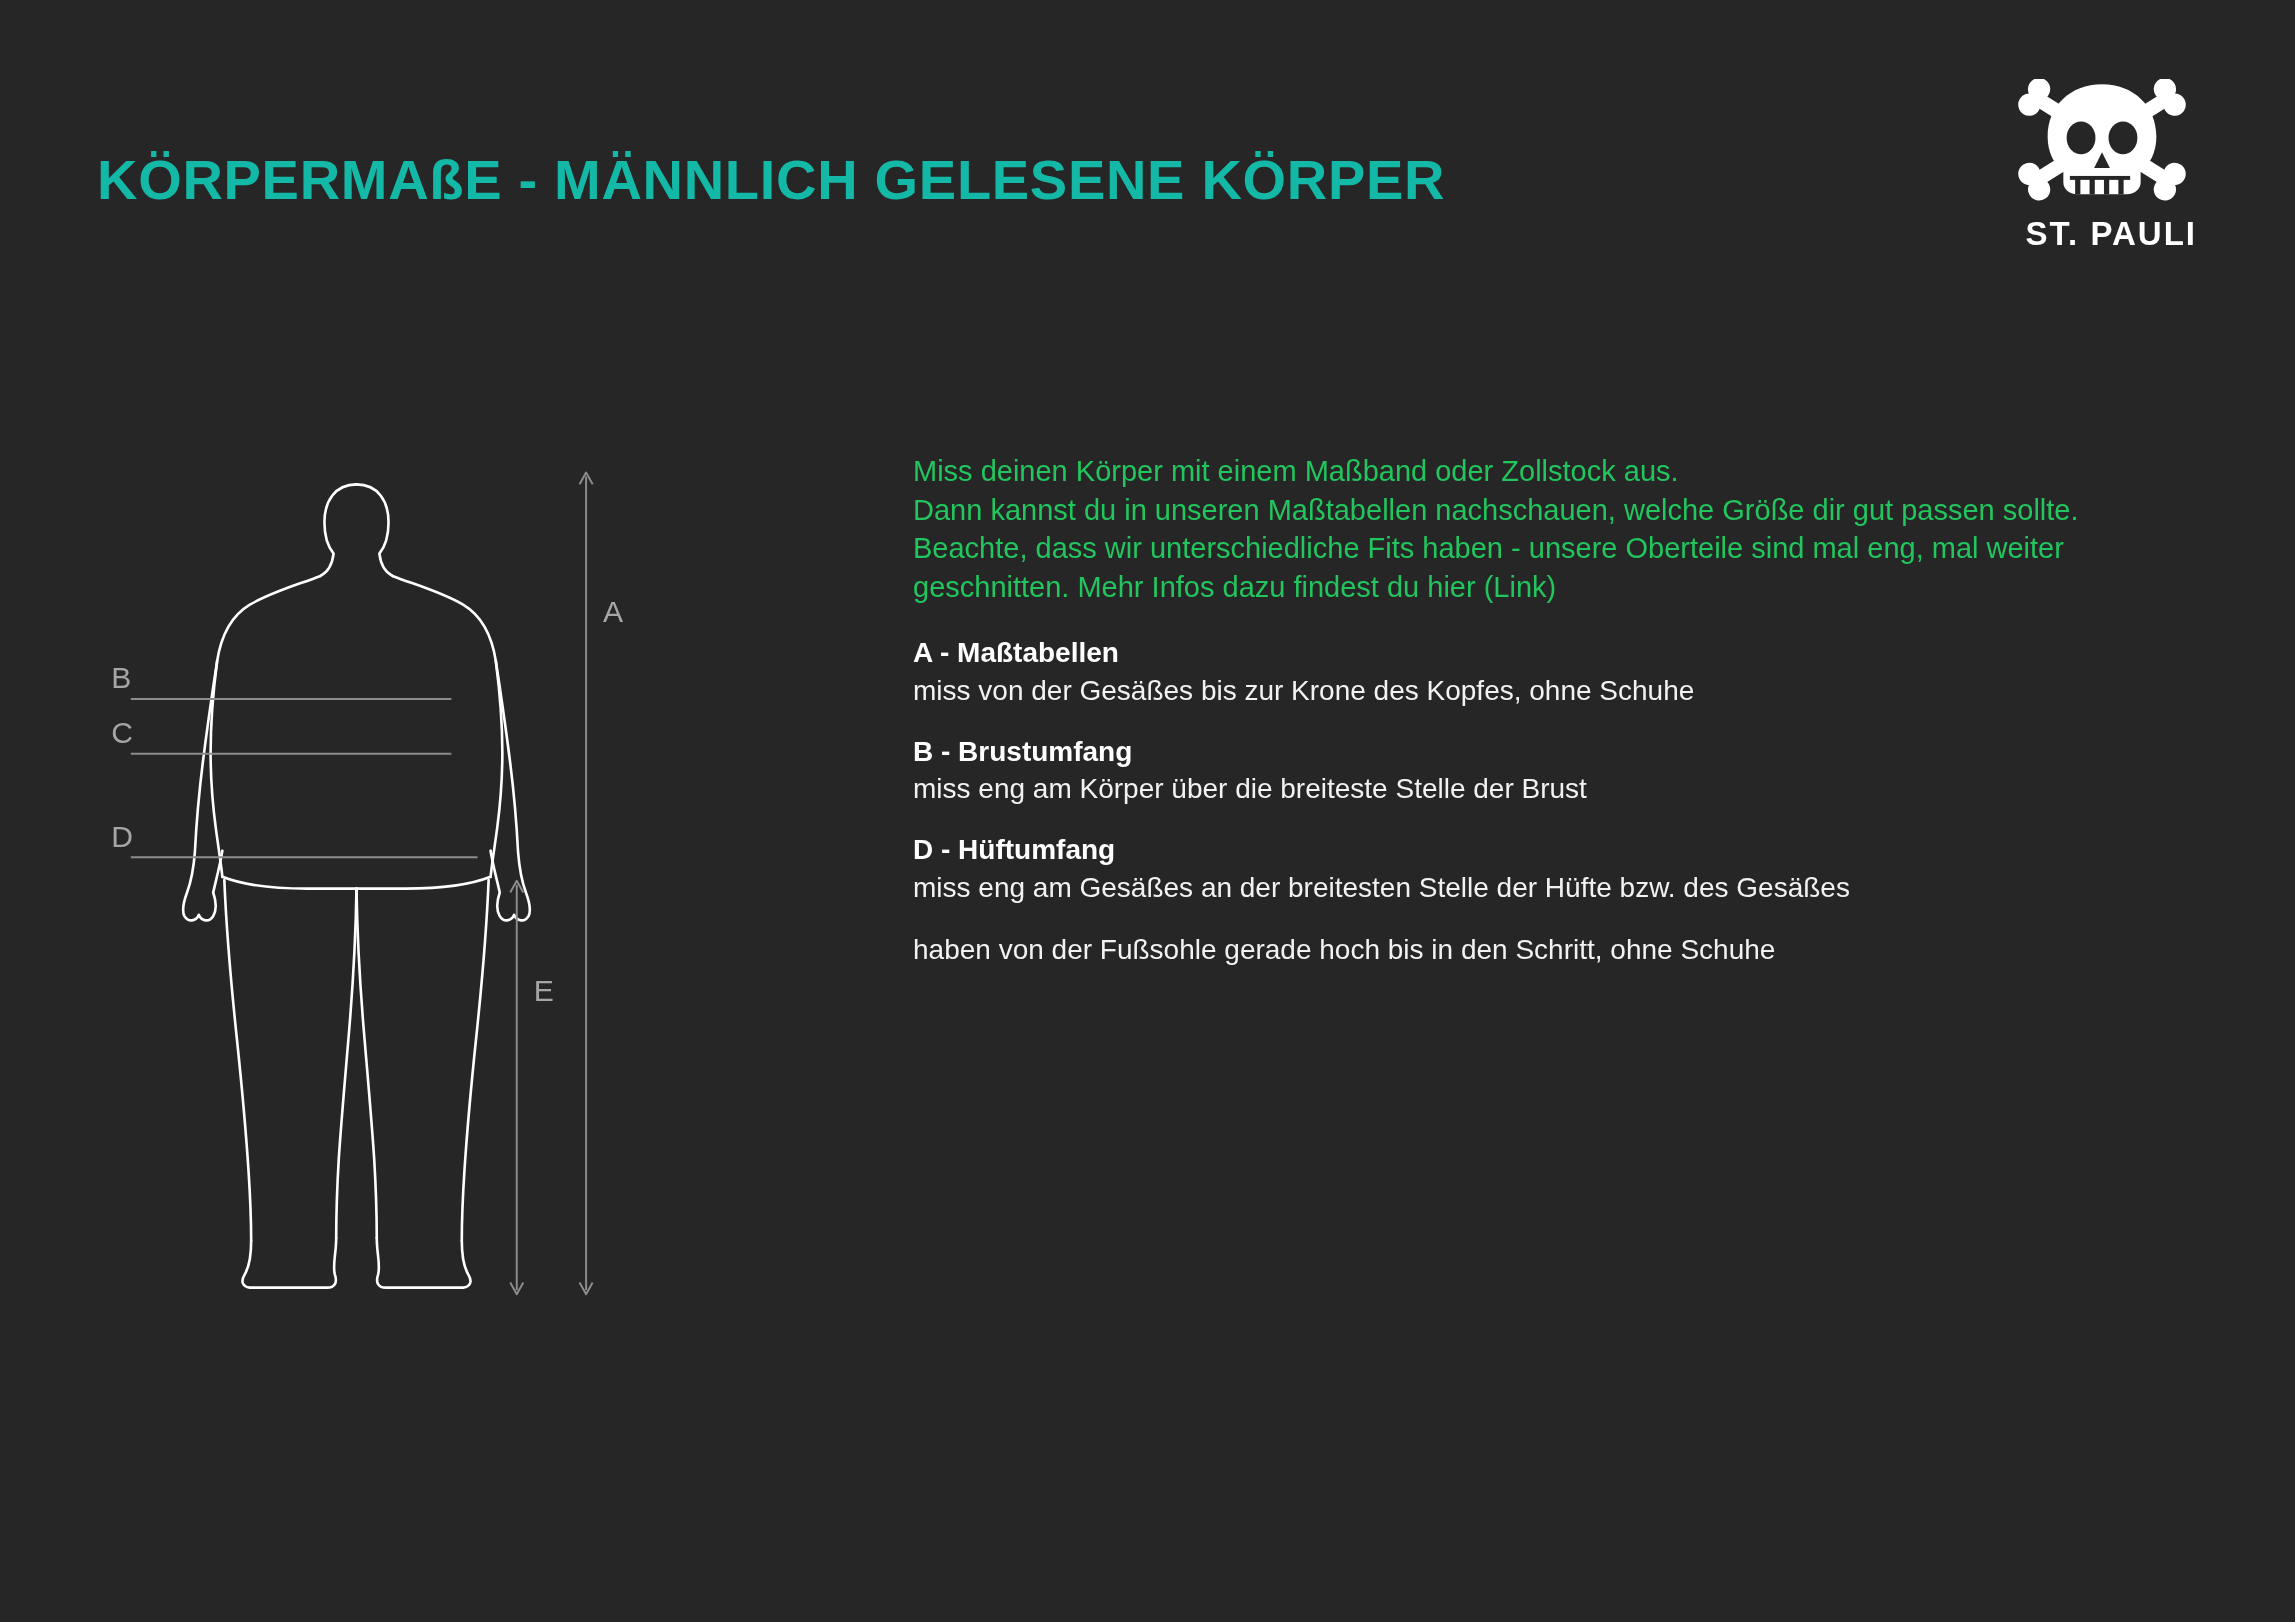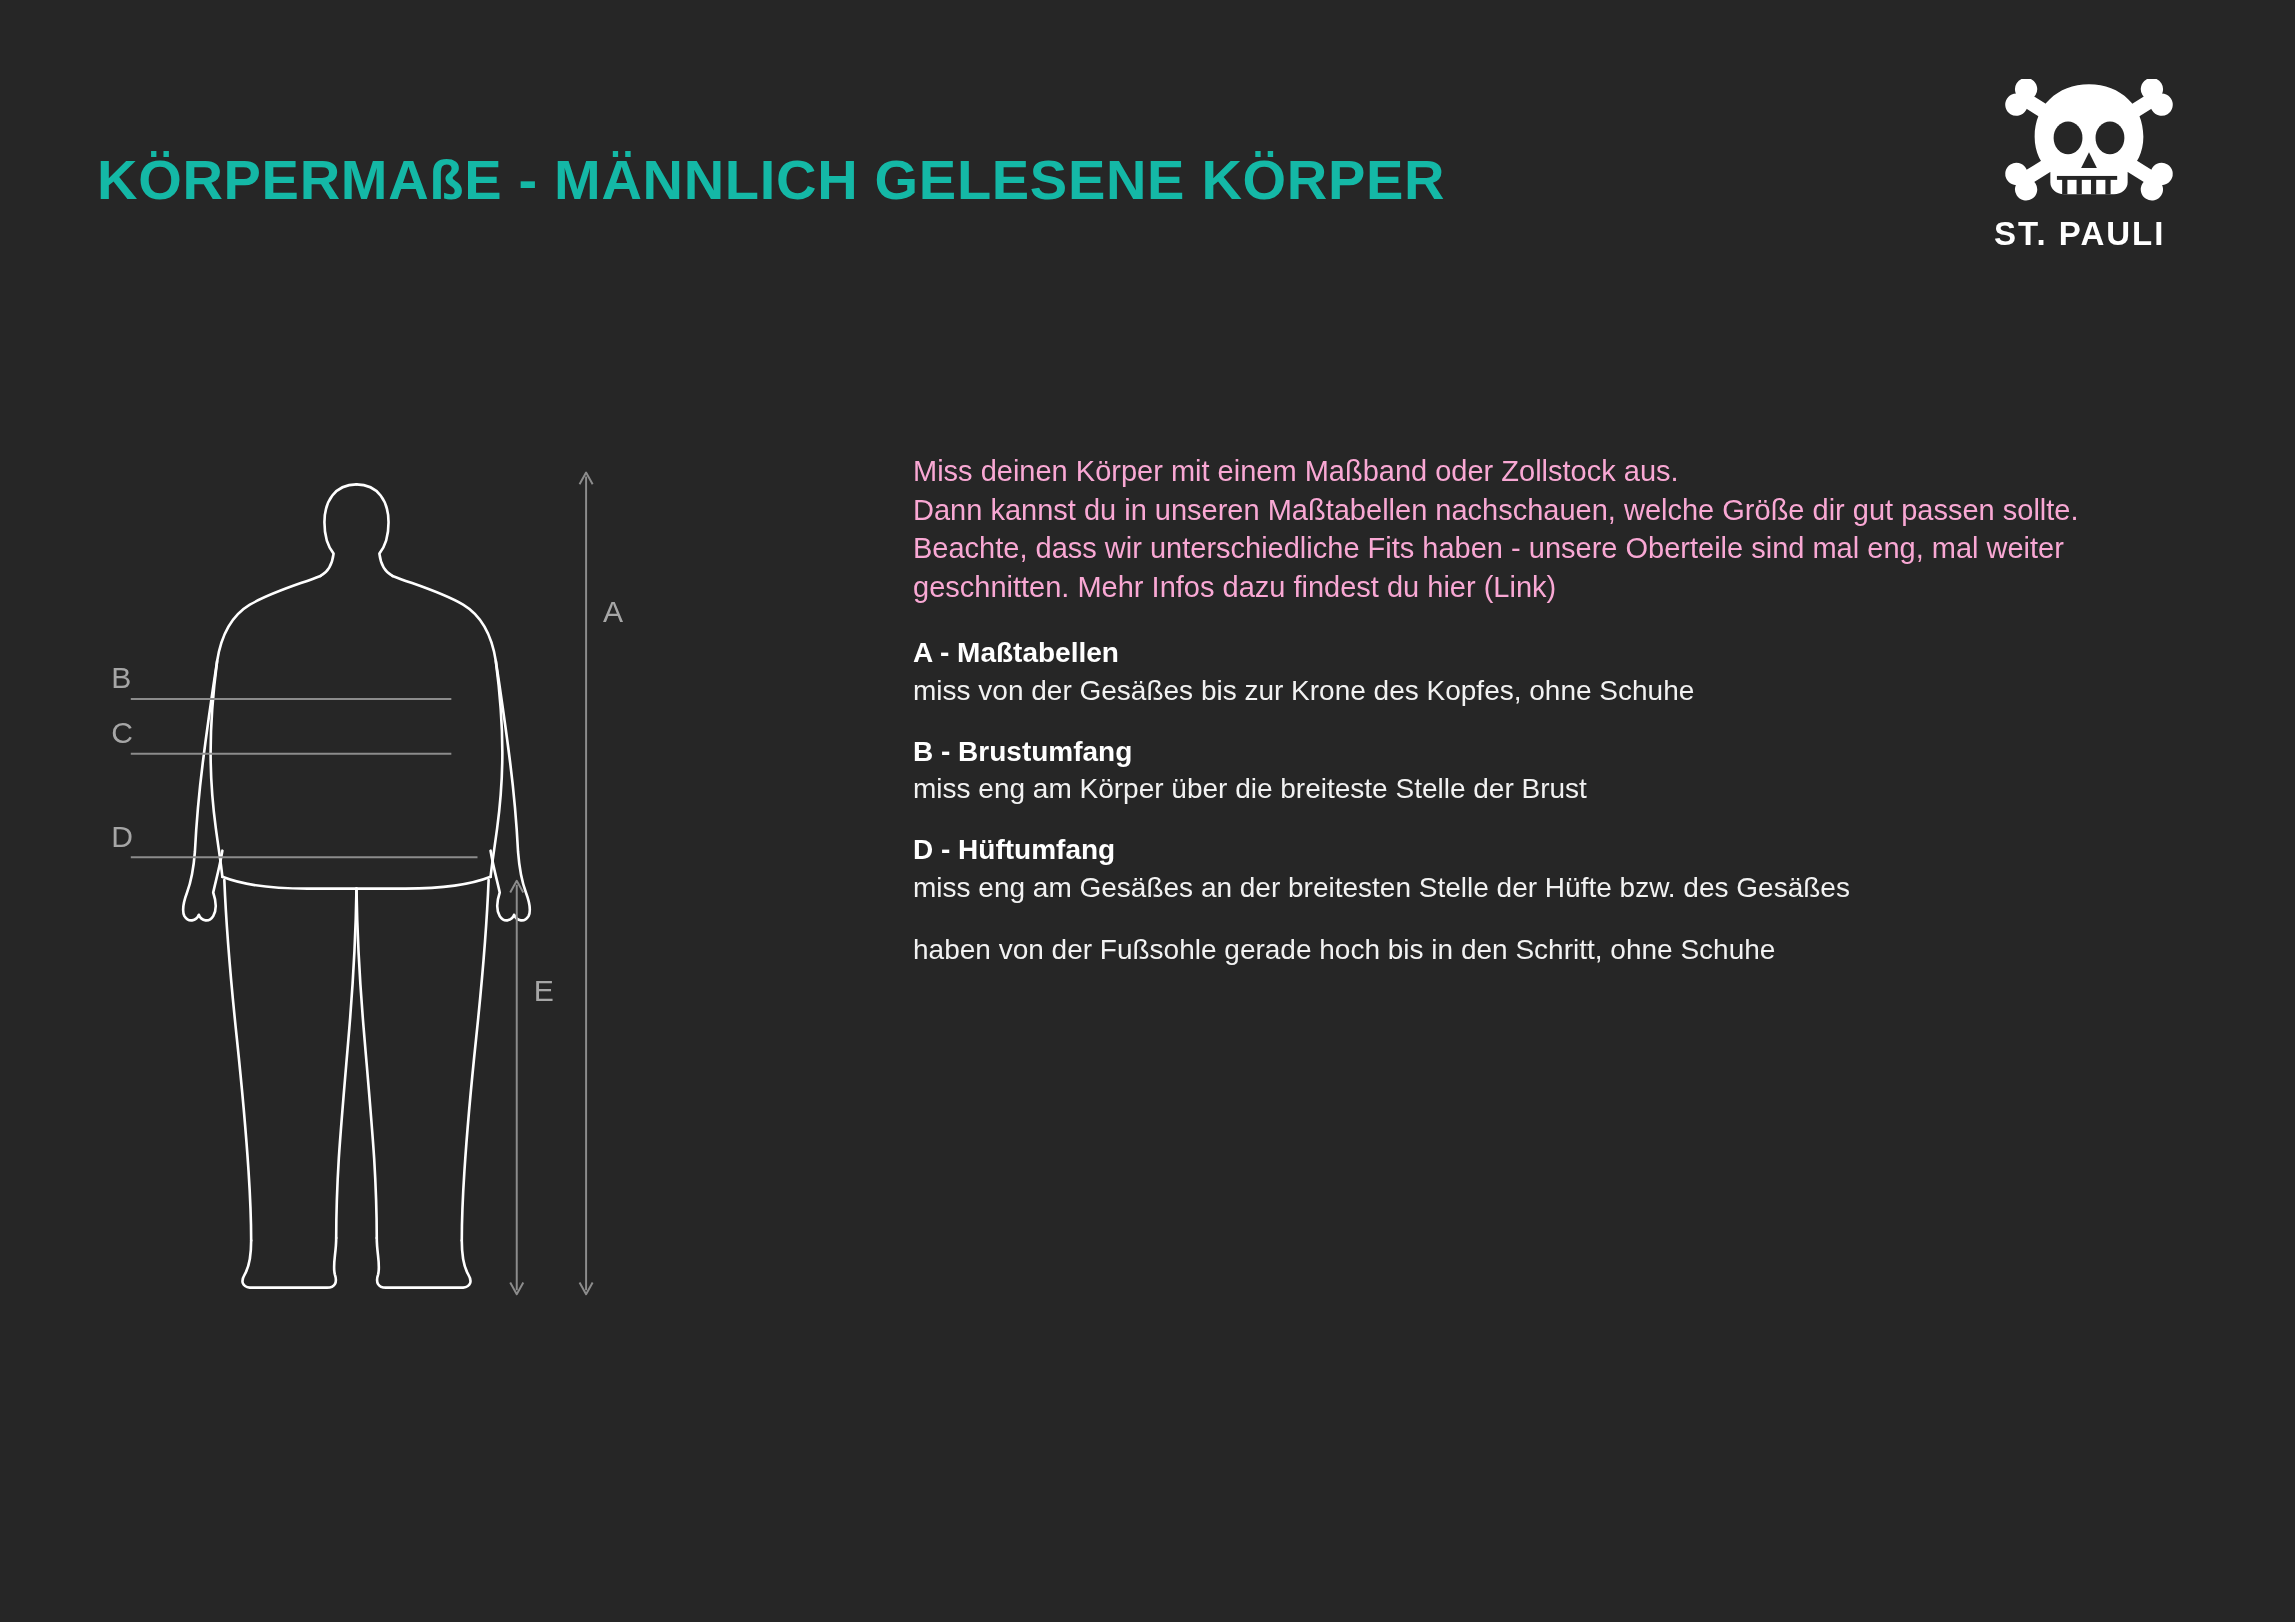--- a/index.html
+++ b/index.html
@@ -29,21 +29,21 @@
   }
 
   #brand-logo {
     position: absolute;
     right: 98px;
     top: 79px;
     width: 203px;
     height: 196px;
     display: flex;
     flex-direction: column;
-    align-items: flex-start;
+    align-items: flex-end;
     justify-content: flex-start;
   }
   #brand-logo .logo-mark {
     width: 190px;
     height: 131px;
     position: relative;
   }
   #brand-logo .brand-name {
     font-size: 33px;
     font-weight: bold;
@@ -67,21 +67,21 @@
   
   #text-panel {
     position: absolute;
     left: 913px;
     top: 452px;
     width: 1296px;
   }
   #intro {
     font-size: 29px;
     line-height: 1.33;
-    color: #f9a8d4;
+    color: #22c55e;
     white-space: pre-line;
     margin-bottom: 31px;
   }
   .entry {
     margin-bottom: 26px;
   }
   .entry-title {
     font-size: 28px;
     font-weight: bold;
     color: #ffffff;

